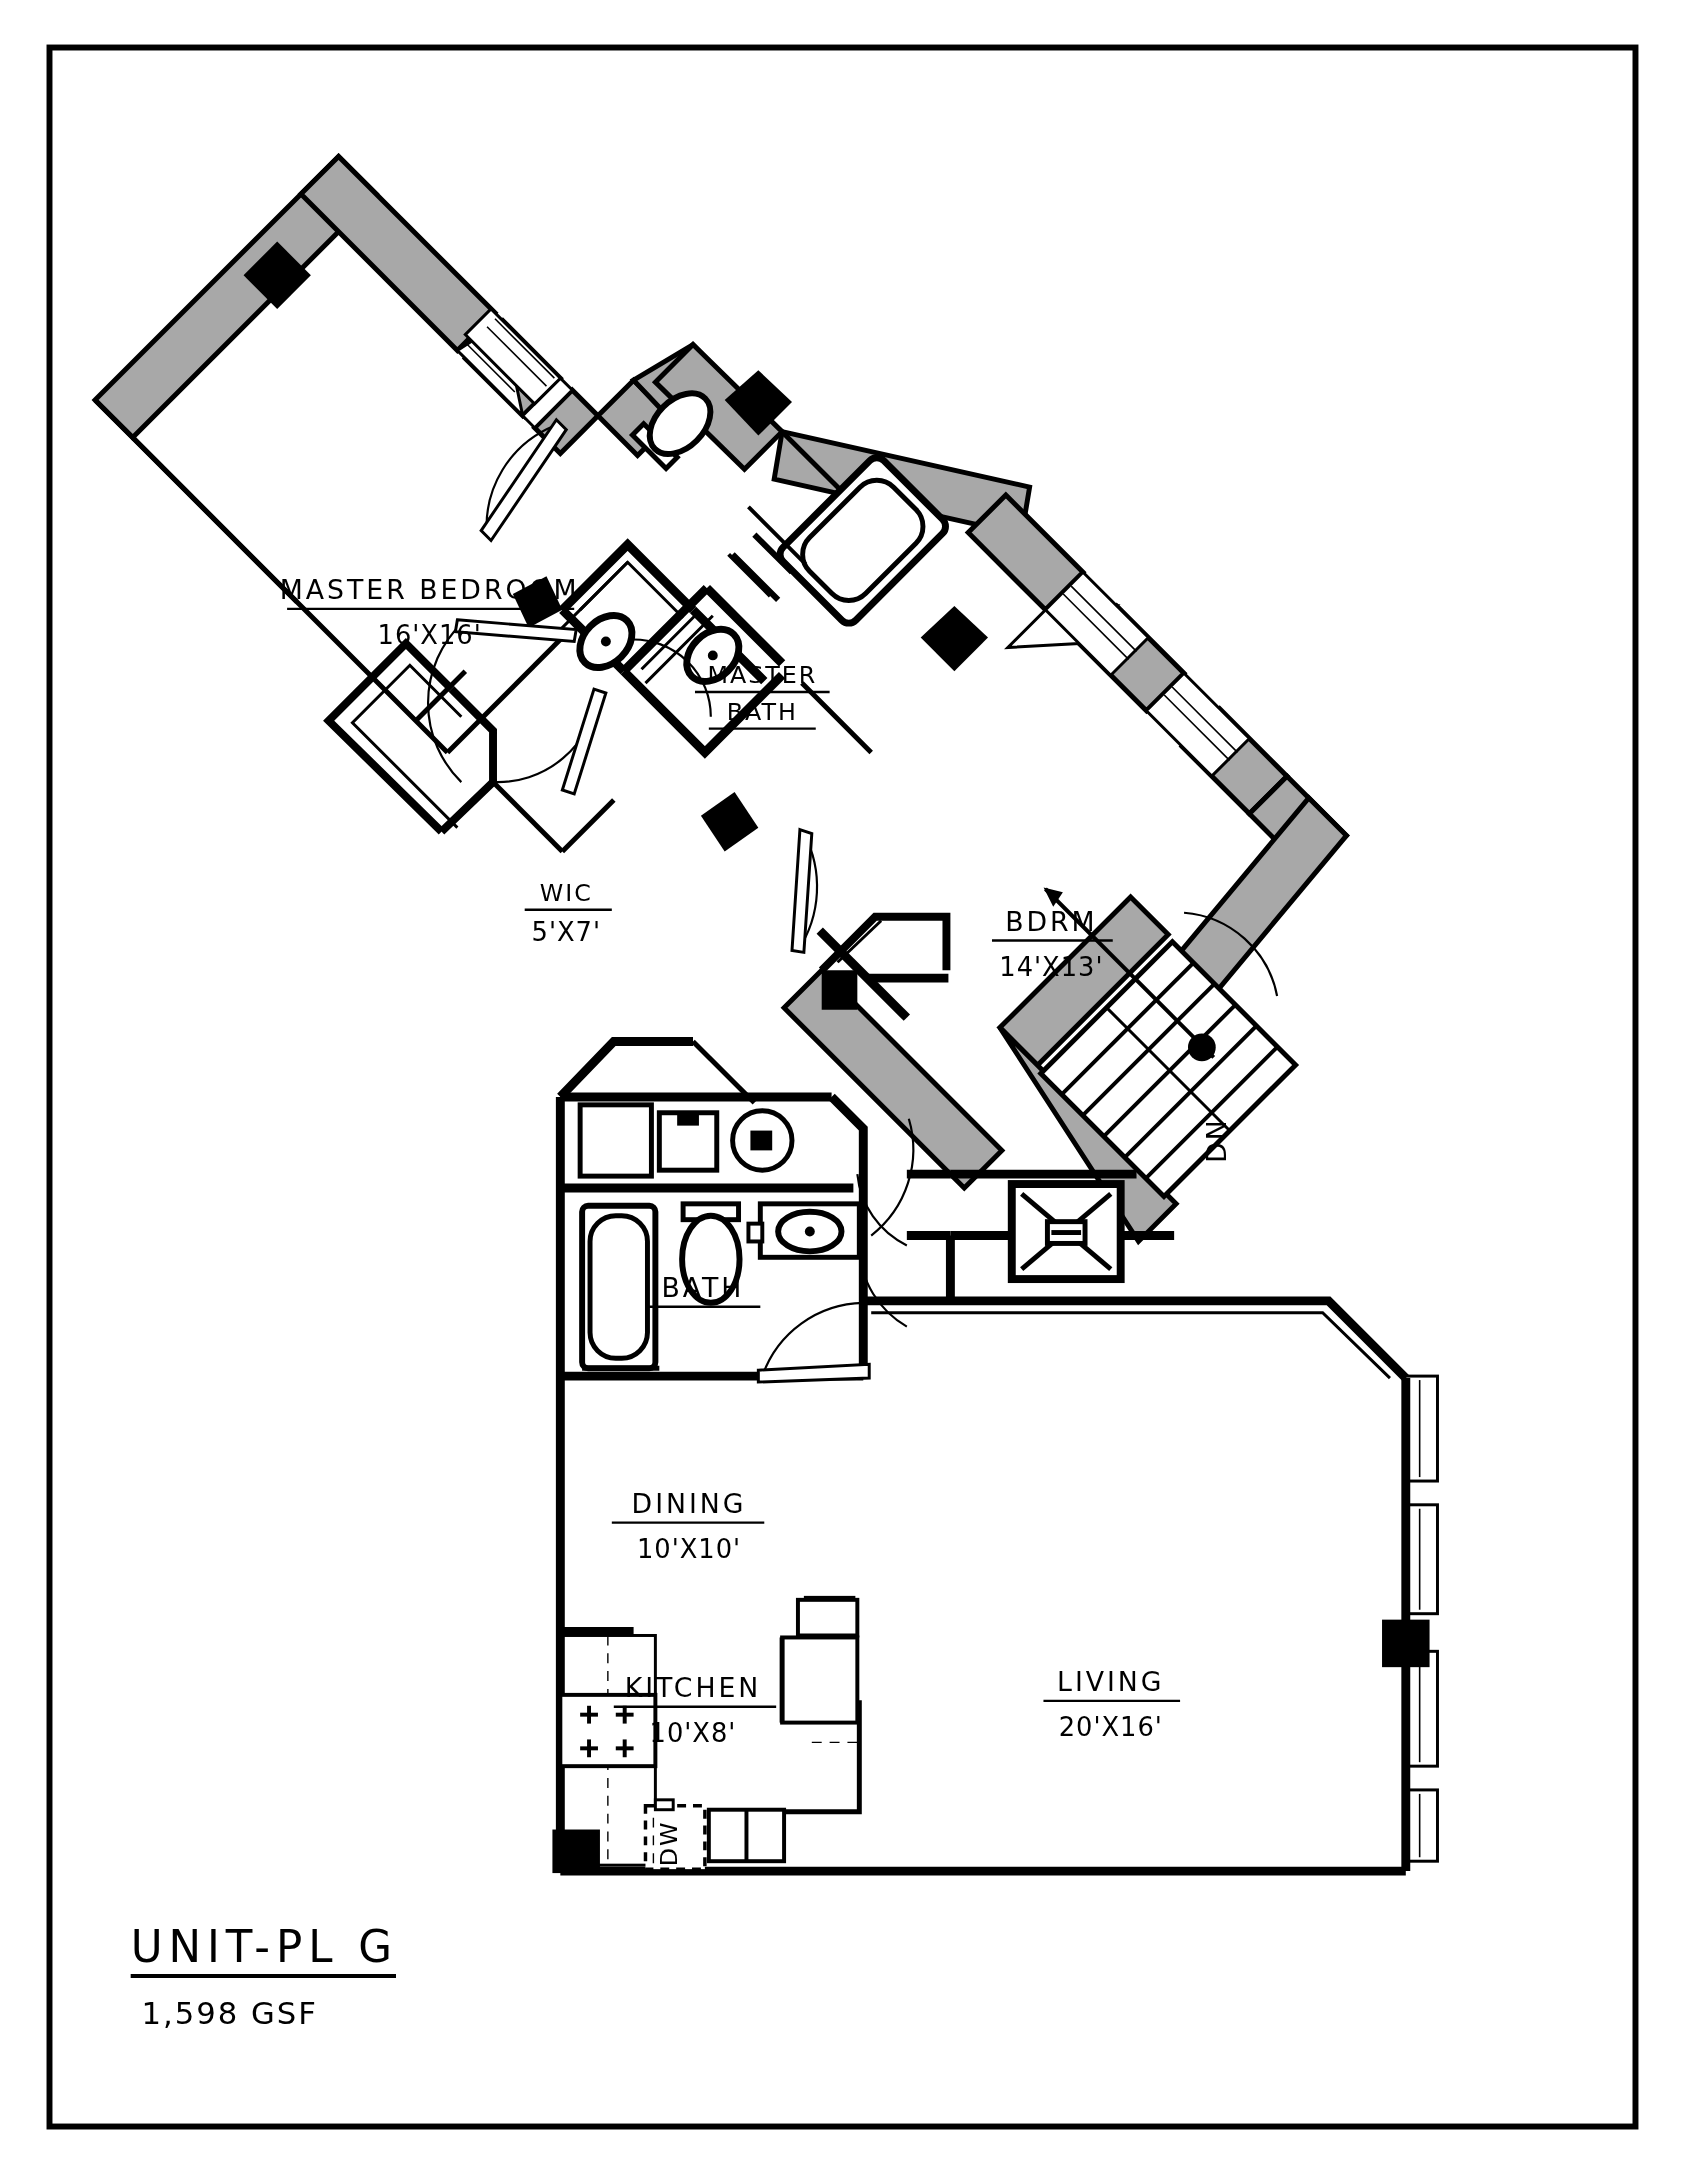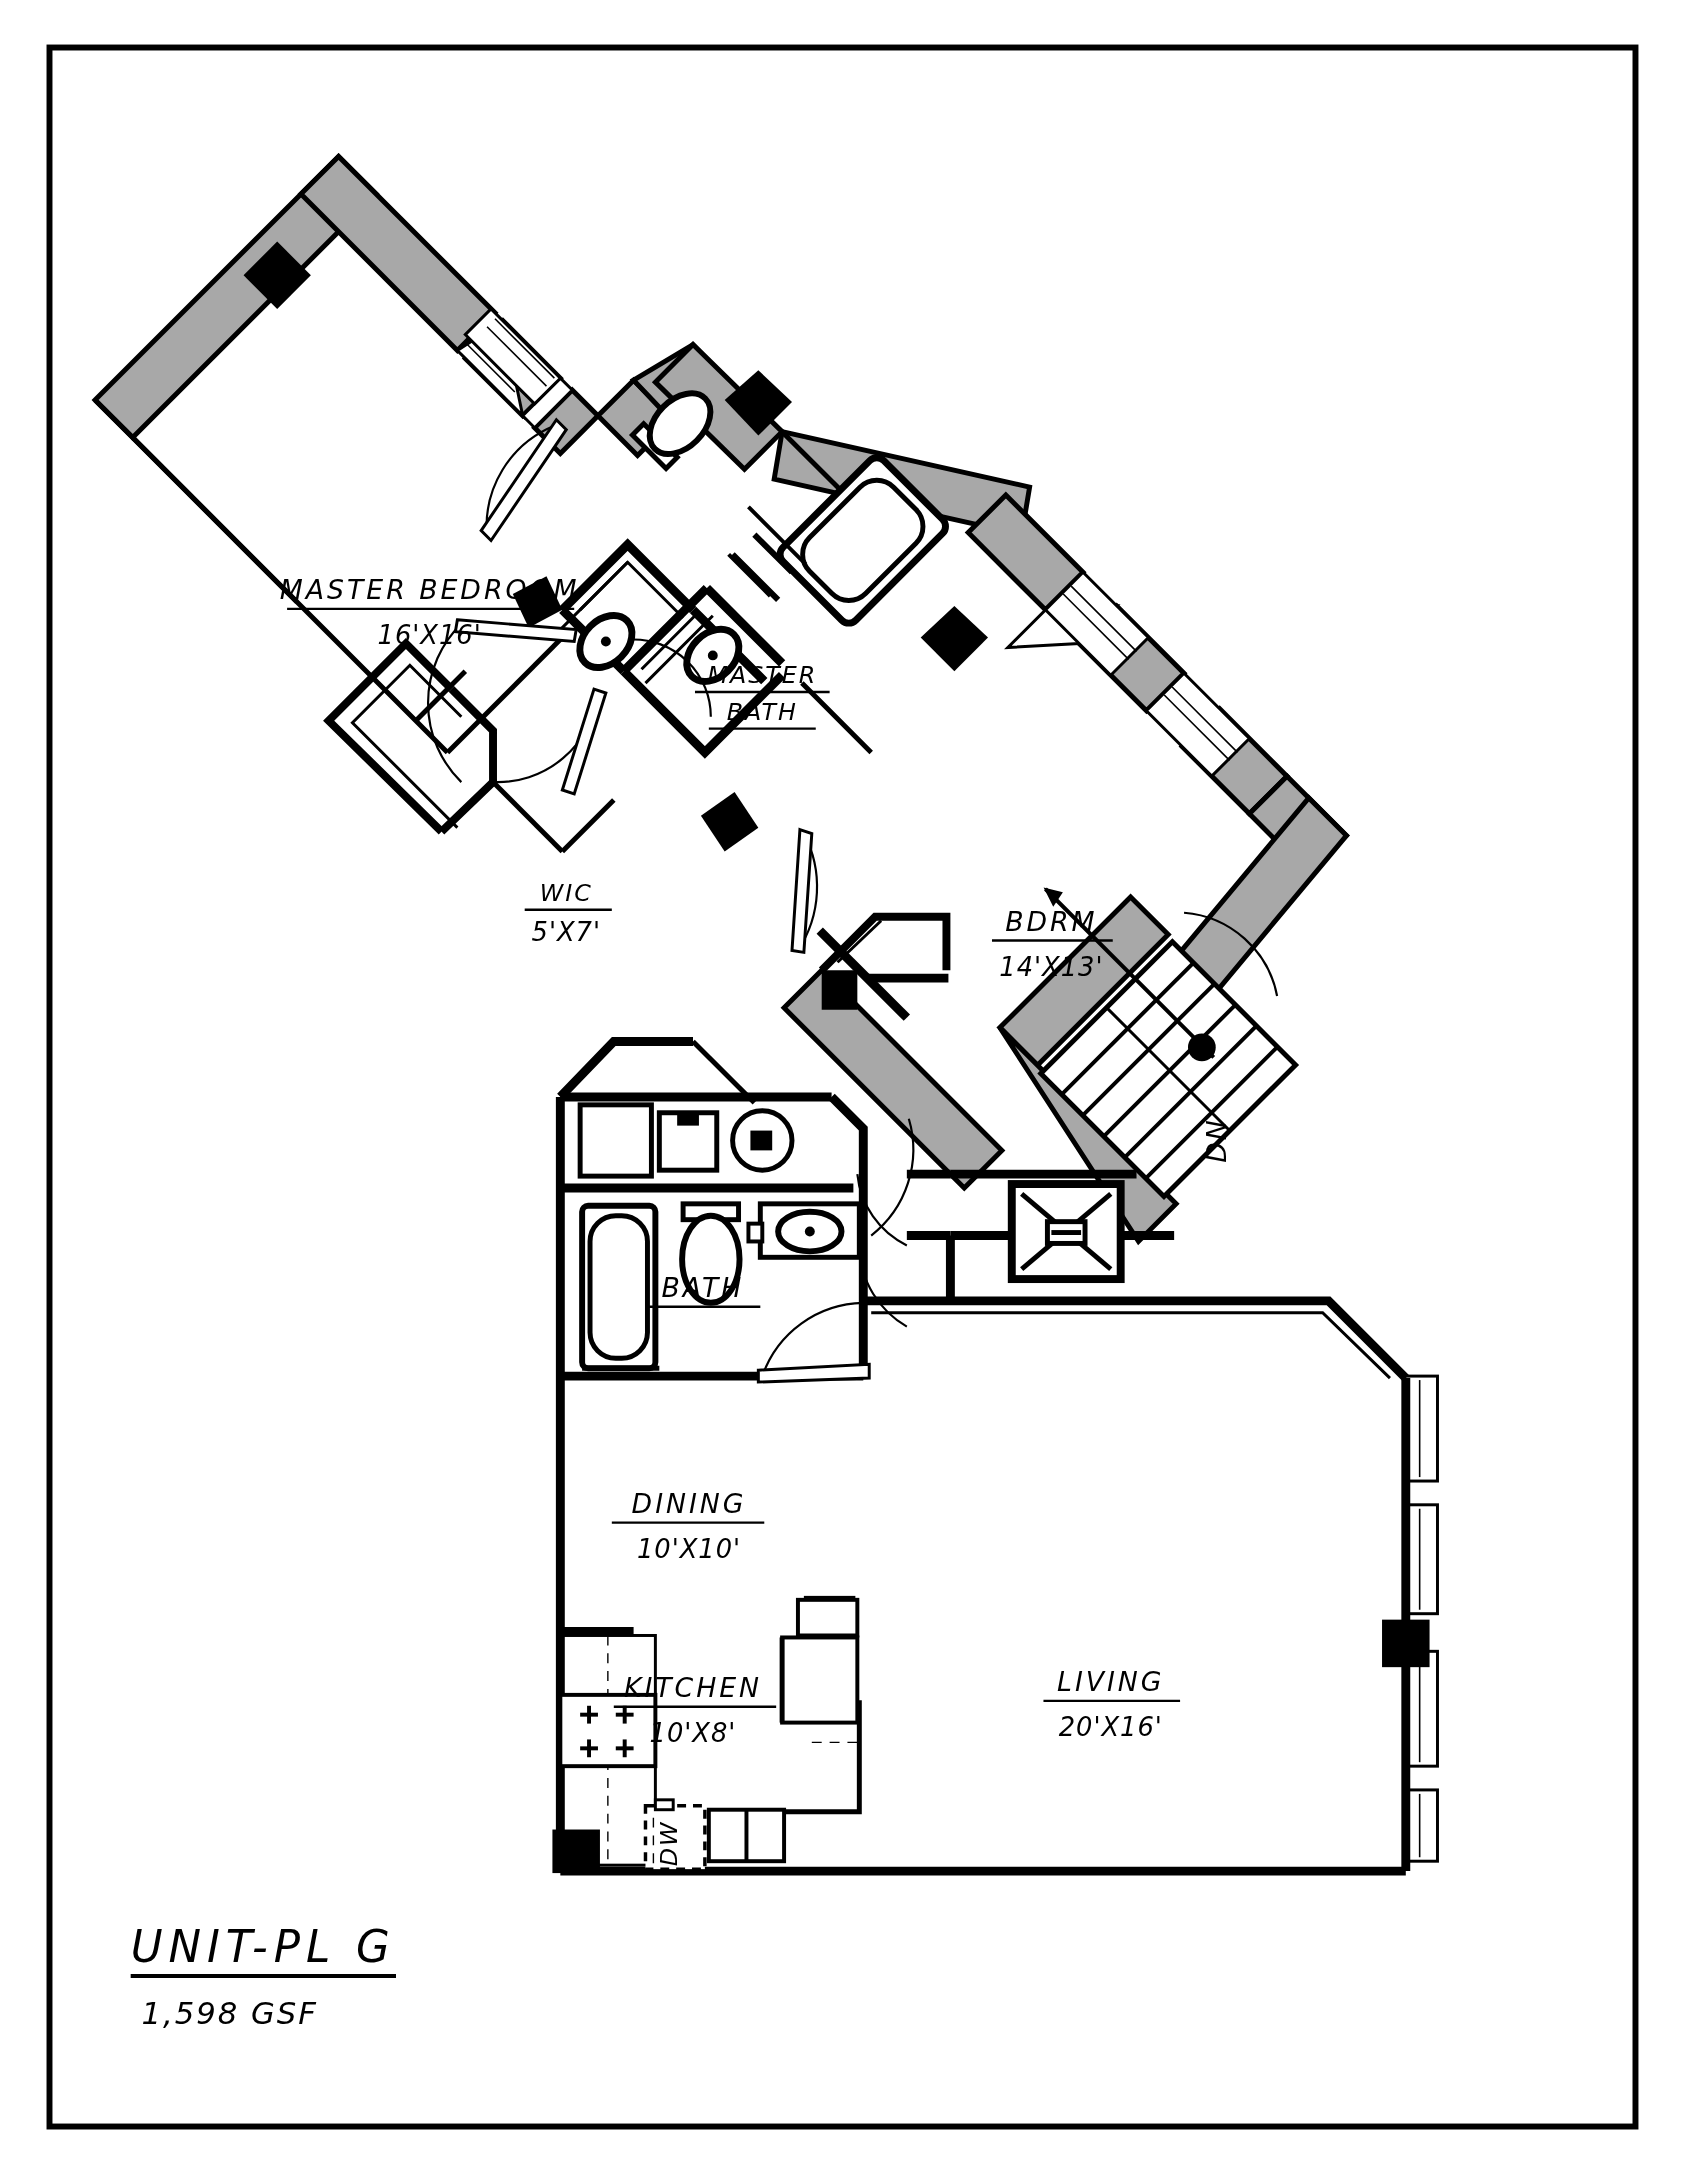--- a/index.html
+++ b/index.html
@@ -12,21 +12,20 @@
     height: 2178px;
     font-family: "DejaVu Sans", sans-serif;
     position: relative;
     overflow: hidden;
   }
   #sheet {
     position: absolute;
     left: 0; top: 0;
     width: 1373px;
     height: 2178px;
-    font-style: italic;
   }
   svg { display: block; }
 
   
   .plan-label {
     font-family: "DejaVu Sans", sans-serif;
     font-weight: 400;
     fill: #000000;
     text-anchor: middle;
     letter-spacing: 2px;

